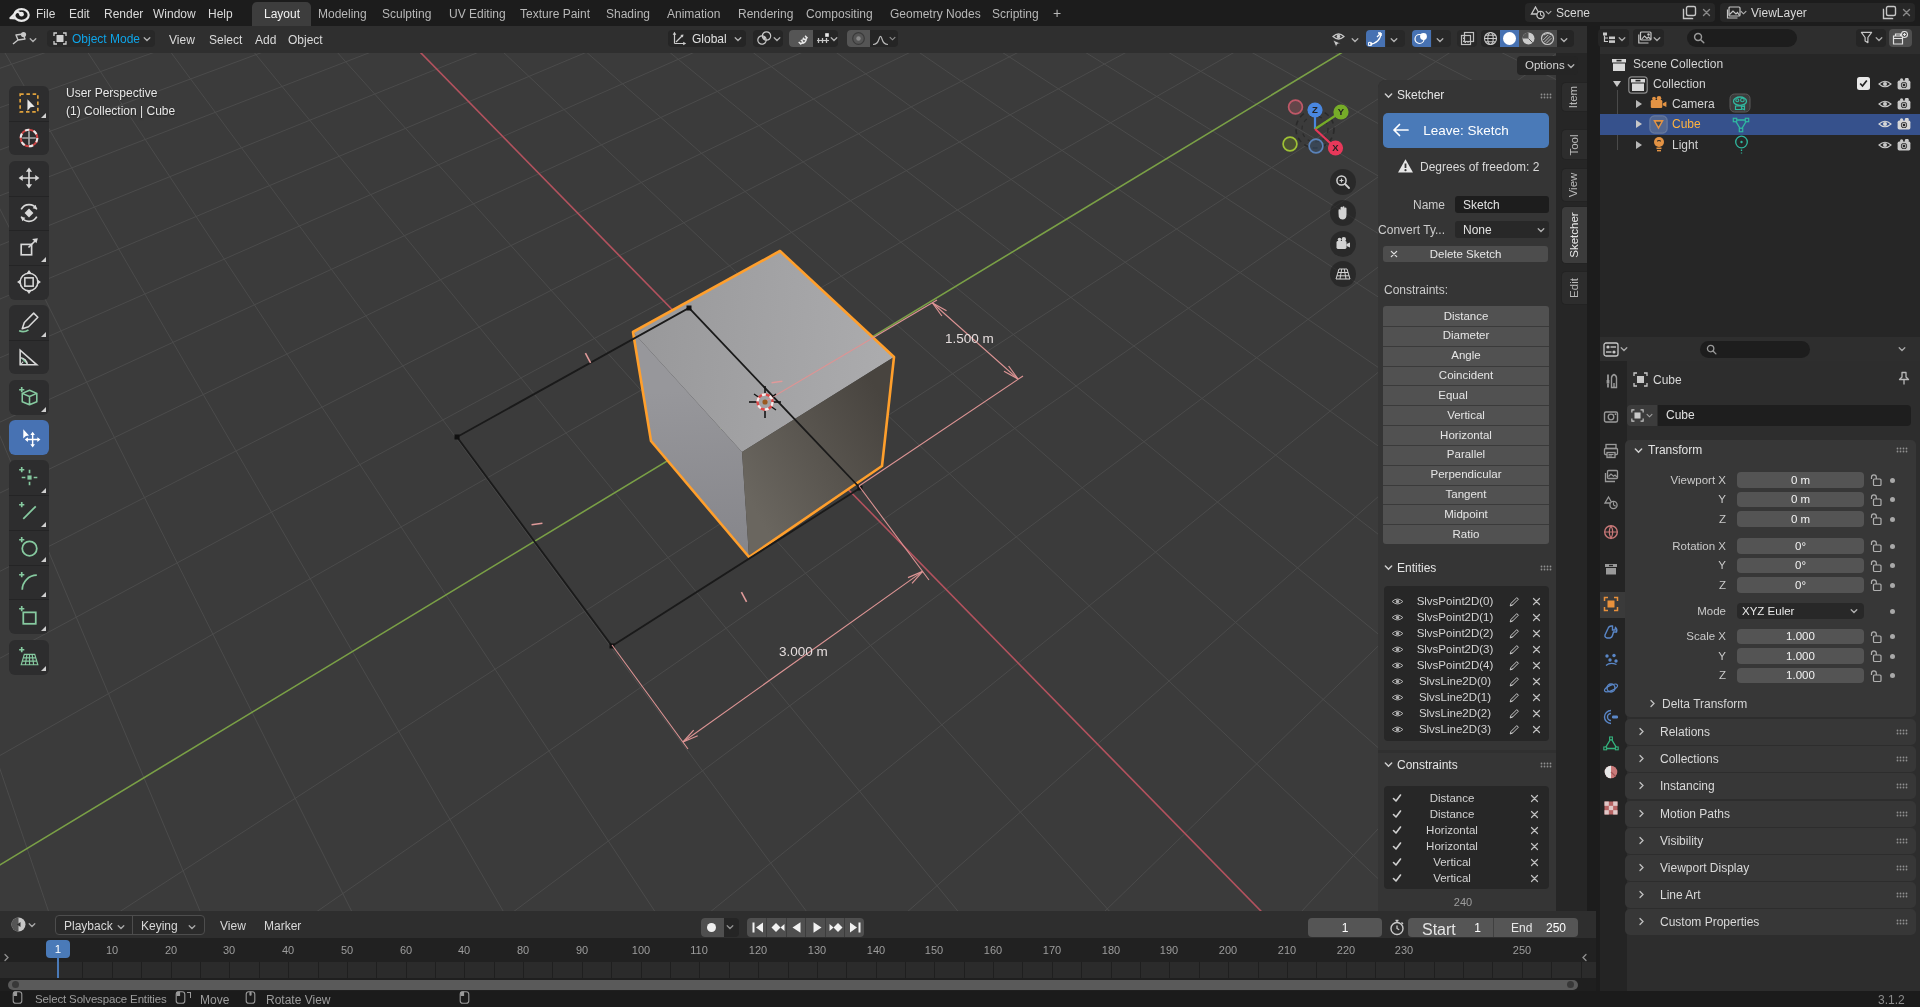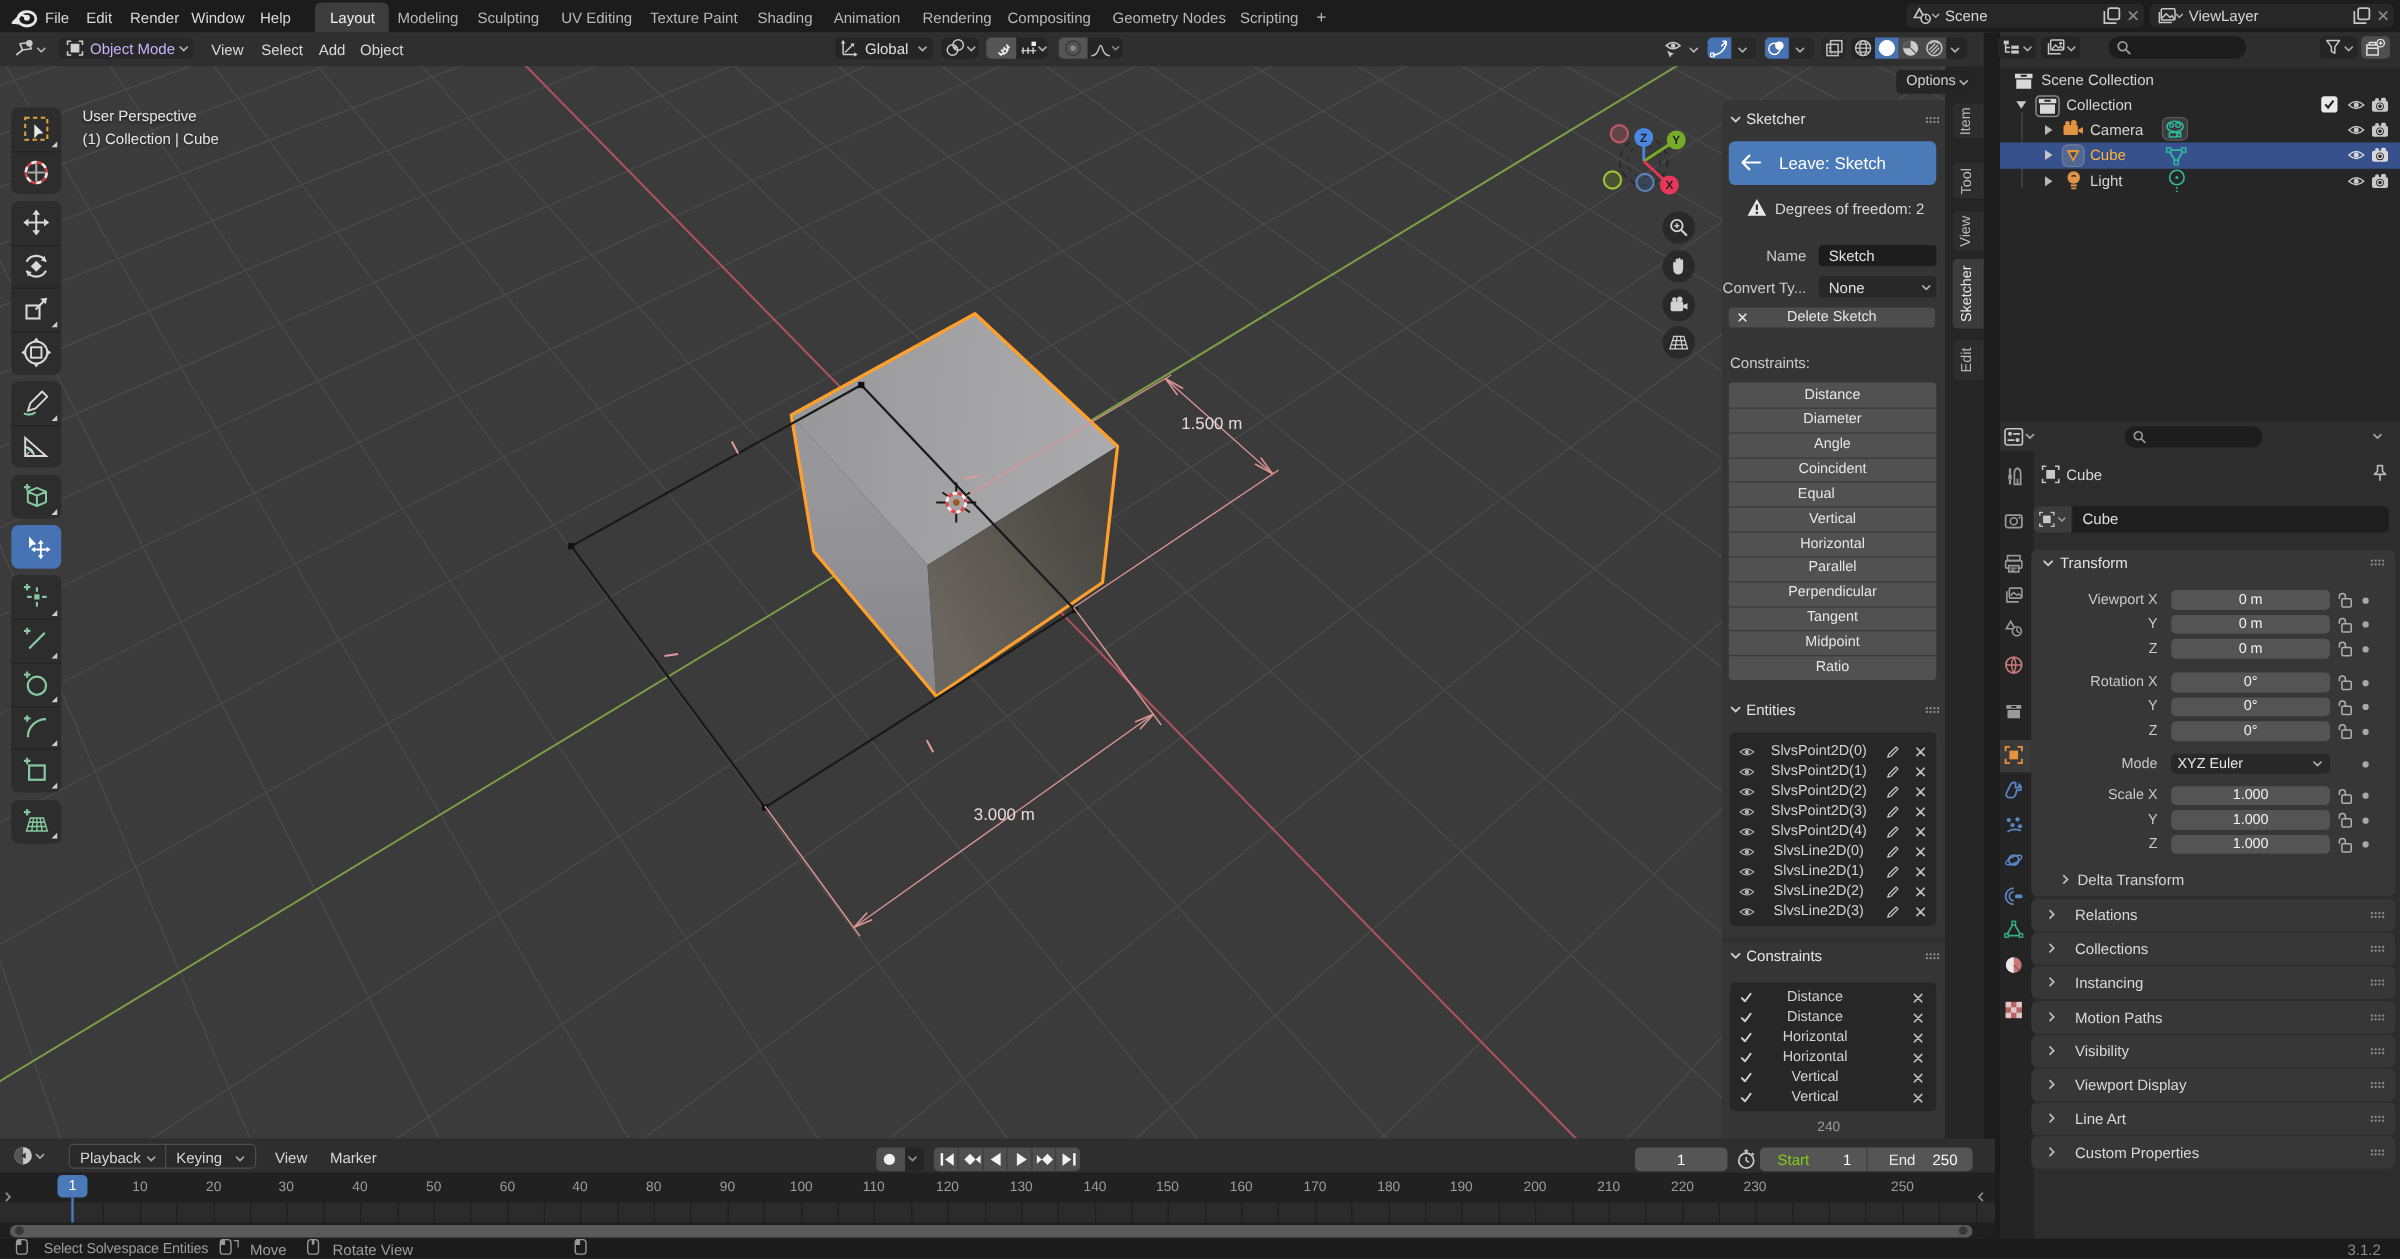--- a/index.html
+++ b/index.html
@@ -69,21 +69,21 @@
 <circle cx="13.5" cy="3.5" r="2.6" fill="#c8c8c8"></circle>
   </svg>
 <svg class="abs" style="left:29px;top:36px" width="8" height="8" viewBox="0 0 8 8">
     <path d="M1.2 2.7 L4 5.5 L6.8 2.7" stroke="#b0b0b0" stroke-width="1.3" fill="none" stroke-linecap="round"></path>
   </svg>
 <div class="abs " style="left:47px;top:30px;width:108px;height:17px;background:#282828;border-radius:4px;"></div>
 <svg class="abs" style="left:53px;top:32px" width="14" height="13" viewBox="0 0 14 13">
 <rect x="3.5" y="3" width="7" height="7" fill="#d0d0d0"></rect>
 <path d="M1 4 L1 1 L4 1 M10 1 L13 1 L13 4 M13 9 L13 12 L10 12 M4 12 L1 12 L1 9" stroke="#d0d0d0" stroke-width="1.3" fill="none"></path>
   </svg>
-<span class="abs " style="left:72px;top:32px;font-size:12px;color:#c4b5fd;white-space:nowrap;">Object Mode</span>
+<span class="abs " style="left:72px;top:32px;font-size:12px;color:#0ea5e9;white-space:nowrap;">Object Mode</span>
 <svg class="abs" style="left:143px;top:35px" width="8" height="8" viewBox="0 0 8 8">
     <path d="M1.2 2.7 L4 5.5 L6.8 2.7" stroke="#b0b0b0" stroke-width="1.3" fill="none" stroke-linecap="round"></path>
   </svg>
 <span class="abs " style="left:169px;top:33px;font-size:12px;color:#dadada;white-space:nowrap;">View</span>
 <span class="abs " style="left:209px;top:33px;font-size:12px;color:#dadada;white-space:nowrap;">Select</span>
 <span class="abs " style="left:255px;top:33px;font-size:12px;color:#dadada;white-space:nowrap;">Add</span>
 <span class="abs " style="left:288px;top:33px;font-size:12px;color:#dadada;white-space:nowrap;">Object</span>
 <div class="abs " style="left:668px;top:30px;width:78px;height:17px;background:#252525;border-radius:4px;"></div>
 <svg class="abs" style="left:672px;top:31px" width="15" height="15" viewBox="0 0 15 15">
 <path d="M2.5 12.5 L2.5 3 M2.5 12.5 L12 12.5" stroke="#cccccc" stroke-width="1.2"></path>
@@ -1299,21 +1299,21 @@
   </svg>
 <div class="abs " style="left:1308px;top:918px;width:74px;height:19px;background:#555555;border-radius:4px;"></div>
 <span class="abs" style="left:1308px;top:921px;width:74px;text-align:center;font-size:12px;color:#ffffff;white-space:nowrap;">1</span>
 <svg class="abs" style="left:1389px;top:919px" width="16" height="17" viewBox="0 0 16 17">
 <circle cx="8" cy="9.5" r="6" fill="none" stroke="#c8c8c8" stroke-width="1.4"></circle>
 <path d="M6.5 1.5 L9.5 1.5 M8 1.5 L8 3.5 M12.5 3.5 L14 5" stroke="#c8c8c8" stroke-width="1.4"></path>
 <path d="M8 6.5 L8 9.5 L10.2 10.8" stroke="#c8c8c8" stroke-width="1.3" fill="none"></path>
   </svg>
 <div class="abs " style="left:1408px;top:918px;width:170px;height:19px;background:#555555;border-radius:4px;"></div>
 <div class="abs " style="left:1493px;top:918px;width:1px;height:19px;background:#404040;"></div>
-<span class="abs " style="left:1422px;top:921px;font-size:12px;color:#84cc16;white-space:nowrap;">Start</span>
+<span class="abs " style="left:1422px;top:921px;font-size:16px;color:#e5e5e5;white-space:nowrap;">Start</span>
 <span class="abs" style="left:1408px;top:921px;width:73px;text-align:right;font-size:12px;color:#ffffff;white-space:nowrap;">1</span>
 <span class="abs " style="left:1511px;top:921px;font-size:12px;color:#e8e8e8;white-space:nowrap;">End</span>
 <span class="abs" style="left:1494px;top:921px;width:72px;text-align:right;font-size:12px;color:#ffffff;white-space:nowrap;">250</span>
 <div class="abs " style="left:0px;top:938px;width:1596px;height:24px;background:#212121;"></div>
 <span class="abs" style="left:92px;top:944px;width:40px;text-align:center;font-size:11px;color:#9d9d9d;white-space:nowrap;">10</span>
 <span class="abs" style="left:151px;top:944px;width:40px;text-align:center;font-size:11px;color:#9d9d9d;white-space:nowrap;">20</span>
 <span class="abs" style="left:209px;top:944px;width:40px;text-align:center;font-size:11px;color:#9d9d9d;white-space:nowrap;">30</span>
 <span class="abs" style="left:268px;top:944px;width:40px;text-align:center;font-size:11px;color:#9d9d9d;white-space:nowrap;">40</span>
 <span class="abs" style="left:327px;top:944px;width:40px;text-align:center;font-size:11px;color:#9d9d9d;white-space:nowrap;">50</span>
 <span class="abs" style="left:386px;top:944px;width:40px;text-align:center;font-size:11px;color:#9d9d9d;white-space:nowrap;">60</span>

